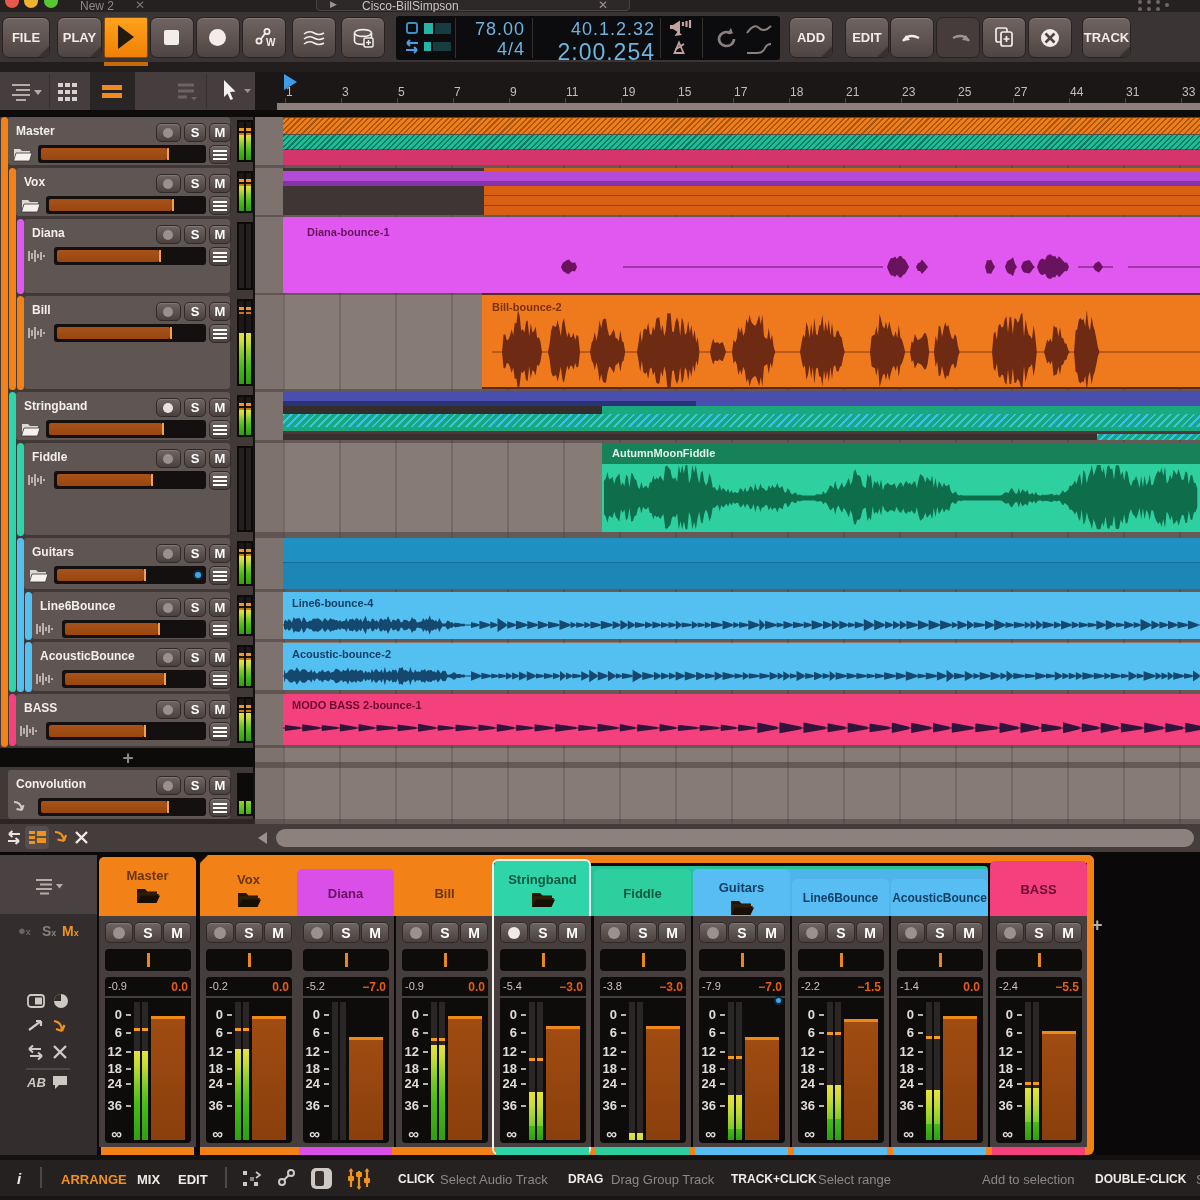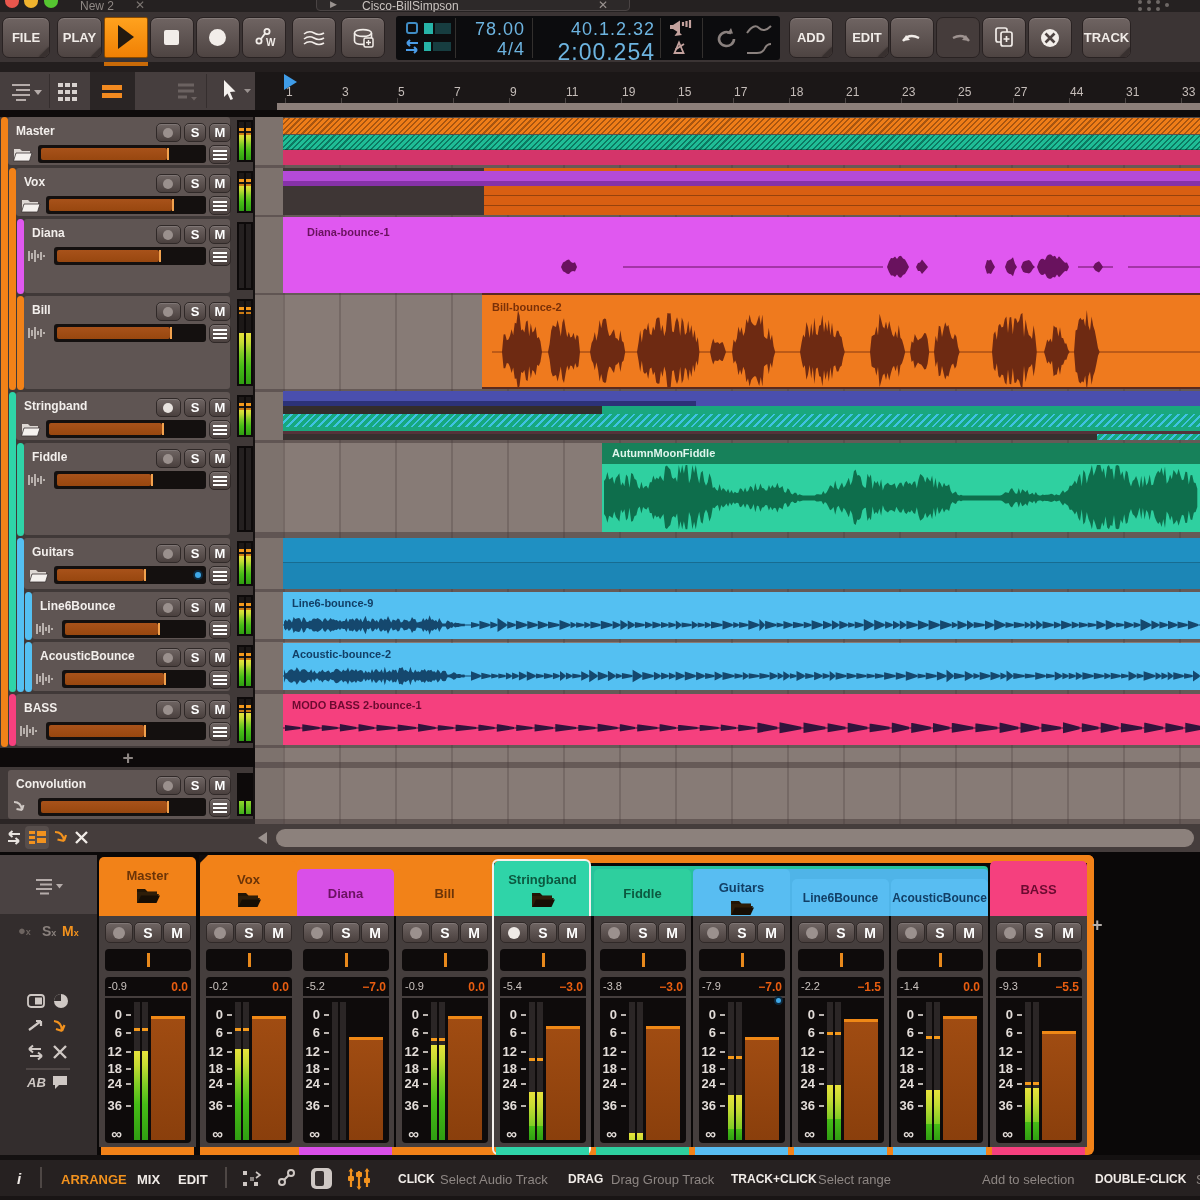--- a/index.html
+++ b/index.html
@@ -259,21 +259,21 @@
 <div class="a" style="left:602px;top:443px;width:598px;height:89px;background:#2fd0a0"></div>
 <div class="a" style="left:602px;top:443px;width:598px;height:21px;background:#17815a"></div>
 <div class="a clbl" style="left:612px;top:447px;color:#dff5ec">AutumnMoonFiddle</div>
 <svg class="a" style="left:602px;top:443px" width="598" height="89" viewBox="0 0 598 89">
       <path d="M2.0,38.0 3.7,35.7 5.4,28.9 7.1,36.4 8.8,35.4 10.5,33.7 12.2,40.9 13.9,35.0 15.6,32.9 17.3,30.2 19.0,42.8 20.7,39.3 22.4,43.2 24.1,31.4 25.8,33.8 27.5,44.7 29.2,30.1 30.9,30.9 32.6,36.0 34.3,36.9 36.0,43.9 37.7,46.1 39.4,38.8 41.1,45.5 42.8,43.6 44.5,42.8 46.2,45.8 47.9,39.2 49.6,39.2 51.3,32.5 53.0,37.0 54.7,34.5 56.4,36.2 58.1,32.6 59.8,35.6 61.5,38.3 63.2,23.5 64.9,22.5 66.6,24.7 68.3,26.6 70.0,34.6 71.7,36.0 73.4,34.2 75.1,39.0 76.8,22.0 78.5,30.5 80.2,22.0 81.9,30.5 83.6,22.0 85.3,22.0 87.0,40.2 88.7,35.3 90.4,22.0 92.1,29.9 93.8,22.0 95.5,32.9 97.2,40.6 98.9,29.7 100.6,27.8 102.3,38.6 104.0,42.7 105.7,39.3 107.4,30.2 109.1,34.9 110.8,45.1 112.5,44.1 114.2,46.7 115.9,47.8 117.6,40.9 119.3,47.7 121.0,45.0 122.7,46.6 124.4,49.1 126.1,45.7 127.8,50.2 129.5,47.1 131.2,50.6 132.9,48.8 134.6,50.1 136.3,49.7 138.0,45.2 139.7,45.9 141.4,48.9 143.1,44.5 144.8,49.0 146.5,47.2 148.2,43.0 149.9,44.3 151.6,48.6 153.3,39.9 155.0,47.0 156.7,46.3 158.4,40.6 160.1,45.0 161.8,45.2 163.5,47.6 165.2,47.4 166.9,41.9 168.6,45.8 170.3,42.1 172.0,44.8 173.7,44.3 175.4,39.7 177.1,44.9 178.8,44.6 180.5,42.9 182.2,49.0 183.9,49.7 185.6,45.3 187.3,46.8 189.0,50.6 190.7,51.4 192.4,49.7 194.1,49.8 195.8,52.5 197.5,51.2 199.2,52.0 200.9,52.5 202.6,52.5 204.3,52.5 206.0,52.5 207.7,52.5 209.4,52.5 211.1,52.5 212.8,52.5 214.5,51.2 216.2,51.2 217.9,51.6 219.6,51.5 221.3,48.0 223.0,50.9 224.7,49.2 226.4,45.9 228.1,42.2 229.8,43.2 231.5,45.6 233.2,37.4 234.9,44.9 236.6,46.8 238.3,42.7 240.0,39.4 241.7,44.7 243.4,42.4 245.1,38.8 246.8,34.8 248.5,42.2 250.2,37.9 251.9,28.2 253.6,26.5 255.3,32.4 257.0,31.9 258.7,34.1 260.4,42.1 262.1,44.2 263.8,44.7 265.5,30.7 267.2,34.7 268.9,31.5 270.6,46.0 272.3,37.8 274.0,40.6 275.7,38.0 277.4,43.8 279.1,36.3 280.8,47.4 282.5,42.6 284.2,41.0 285.9,39.8 287.6,41.7 289.3,42.3 291.0,41.5 292.7,40.3 294.4,45.7 296.1,42.3 297.8,39.8 299.5,39.7 301.2,44.1 302.9,39.6 304.6,38.1 306.3,41.0 308.0,39.8 309.7,42.3 311.4,39.1 313.1,38.2 314.8,45.3 316.5,36.8 318.2,31.0 319.9,32.2 321.6,34.3 323.3,39.4 325.0,33.8 326.7,36.3 328.4,38.6 330.1,32.6 331.8,44.5 333.5,34.8 335.2,45.9 336.9,38.3 338.6,40.6 340.3,44.6 342.0,39.7 343.7,43.0 345.4,42.8 347.1,41.2 348.8,48.1 350.5,50.7 352.2,49.5 353.9,48.5 355.6,51.7 357.3,52.5 359.0,51.7 360.7,52.5 362.4,52.5 364.1,52.5 365.8,52.5 367.5,52.5 369.2,52.5 370.9,52.5 372.6,52.5 374.3,52.5 376.0,52.5 377.7,52.5 379.4,52.5 381.1,52.5 382.8,52.5 384.5,52.5 386.2,52.5 387.9,52.5 389.6,52.5 391.3,52.5 393.0,52.5 394.7,52.5 396.4,52.5 398.1,52.4 399.8,52.1 401.5,50.8 403.2,49.3 404.9,49.4 406.6,49.9 408.3,46.4 410.0,45.0 411.7,48.1 413.4,50.5 415.1,50.7 416.8,45.0 418.5,50.7 420.2,46.3 421.9,47.4 423.6,49.3 425.3,46.7 427.0,51.5 428.7,51.1 430.4,49.8 432.1,52.1 433.8,49.0 435.5,51.8 437.2,52.4 438.9,52.5 440.6,51.4 442.3,52.1 444.0,51.8 445.7,51.8 447.4,51.4 449.1,50.8 450.8,51.3 452.5,52.5 454.2,51.2 455.9,51.9 457.6,52.2 459.3,49.4 461.0,47.2 462.7,49.7 464.4,48.3 466.1,46.9 467.8,42.5 469.5,43.0 471.2,40.7 472.9,37.6 474.6,41.1 476.3,34.1 478.0,30.7 479.7,43.2 481.4,27.1 483.1,29.7 484.8,40.4 486.5,33.1 488.2,28.6 489.9,22.0 491.6,32.8 493.3,27.9 495.0,22.0 496.7,22.0 498.4,22.0 500.1,29.4 501.8,25.0 503.5,35.8 505.2,23.8 506.9,22.0 508.6,26.5 510.3,25.4 512.0,37.1 513.7,22.8 515.4,22.0 517.1,22.9 518.8,32.5 520.5,28.3 522.2,37.8 523.9,27.6 525.6,29.3 527.3,38.7 529.0,43.5 530.7,37.9 532.4,36.4 534.1,33.1 535.8,37.7 537.5,45.0 539.2,32.7 540.9,44.4 542.6,32.5 544.3,42.4 546.0,39.5 547.7,31.5 549.4,42.2 551.1,41.8 552.8,34.8 554.5,30.5 556.2,27.7 557.9,30.0 559.6,24.5 561.3,33.0 563.0,23.4 564.7,40.8 566.4,37.9 568.1,31.4 569.8,36.3 571.5,27.1 573.2,29.2 574.9,31.9 576.6,25.7 578.3,31.9 580.0,37.3 581.7,36.6 583.4,28.8 585.1,29.0 586.8,41.6 588.5,32.3 590.2,32.0 591.9,39.6 593.6,40.1 595.3,45.7 595.3,63.9 593.6,69.1 591.9,69.6 590.2,76.9 588.5,76.5 586.8,67.7 585.1,79.7 583.4,79.9 581.7,72.5 580.0,71.8 578.3,76.9 576.6,82.8 574.9,77.0 573.2,79.5 571.5,81.5 569.8,72.8 568.1,77.5 566.4,71.3 564.7,68.5 563.0,85.0 561.3,75.9 559.6,84.0 557.9,78.7 556.2,80.9 554.5,78.3 552.8,74.2 551.1,67.6 549.4,67.2 547.7,77.3 546.0,69.7 544.3,67.0 542.6,76.4 540.9,65.1 539.2,76.2 537.5,64.5 535.8,71.4 534.1,75.8 532.4,72.7 530.7,71.3 529.0,65.9 527.3,70.5 525.6,79.4 523.9,81.0 522.2,71.3 520.5,80.4 518.8,76.4 517.1,85.5 515.4,86.3 513.7,85.6 512.0,72.0 510.3,83.1 508.6,82.0 506.9,86.3 505.2,84.6 503.5,73.2 501.8,83.5 500.1,79.3 498.4,86.3 496.7,86.3 495.0,86.3 493.3,80.8 491.6,76.1 489.9,86.3 488.2,80.1 486.5,75.9 484.8,68.9 483.1,79.0 481.4,81.5 479.7,66.2 478.0,78.1 476.3,74.9 474.6,68.2 472.9,71.5 471.2,68.5 469.5,66.4 467.8,66.9 466.1,62.7 464.4,61.4 462.7,60.0 461.0,62.4 459.3,60.3 457.6,57.6 455.9,58.0 454.2,58.6 452.5,57.4 450.8,58.5 449.1,59.0 447.4,58.4 445.7,58.0 444.0,58.1 442.3,57.7 440.6,58.4 438.9,57.4 437.2,57.5 435.5,58.1 433.8,60.7 432.1,57.7 430.4,60.0 428.7,58.7 427.0,58.3 425.3,62.9 423.6,60.4 421.9,62.2 420.2,63.3 418.5,59.1 416.8,64.5 415.1,59.1 413.4,59.3 411.7,61.5 410.0,64.5 408.3,63.2 406.6,59.9 404.9,60.4 403.2,60.4 401.5,59.0 399.8,57.7 398.1,57.4 396.4,57.4 394.7,57.4 393.0,57.4 391.3,57.4 389.6,57.4 387.9,57.4 386.2,57.4 384.5,57.4 382.8,57.4 381.1,57.4 379.4,57.4 377.7,57.4 376.0,57.4 374.3,57.4 372.6,57.4 370.9,57.4 369.2,57.4 367.5,57.4 365.8,57.4 364.1,57.4 362.4,57.4 360.7,57.4 359.0,58.2 357.3,57.4 355.6,58.1 353.9,61.1 352.2,60.2 350.5,59.1 348.8,61.6 347.1,68.1 345.4,66.5 343.7,66.4 342.0,69.5 340.3,64.9 338.6,68.6 336.9,70.9 335.2,63.7 333.5,74.2 331.8,64.9 330.1,76.3 328.4,70.6 326.7,72.8 325.0,75.1 323.3,69.8 321.6,74.7 319.9,76.6 318.2,77.8 316.5,72.3 314.8,64.2 313.1,70.9 311.4,70.1 309.7,67.1 308.0,69.5 306.3,68.3 304.6,71.0 302.9,69.7 301.2,65.4 299.5,69.5 297.8,69.4 296.1,67.1 294.4,63.8 292.7,68.9 291.0,67.8 289.3,67.1 287.6,67.6 285.9,69.5 284.2,68.3 282.5,66.8 280.8,62.2 279.1,72.8 277.4,65.6 275.7,71.1 274.0,68.7 272.3,71.3 270.6,63.5 268.9,77.3 267.2,74.3 265.5,78.1 263.8,64.7 262.1,65.3 260.4,67.2 258.7,74.9 257.0,76.9 255.3,76.5 253.6,82.1 251.9,80.4 250.2,71.3 248.5,67.2 246.8,74.2 245.1,70.4 243.4,67.0 241.7,64.8 240.0,69.8 238.3,66.7 236.6,62.8 234.9,64.6 233.2,71.7 231.5,63.9 229.8,66.2 228.1,67.2 226.4,63.7 224.7,60.5 223.0,58.9 221.3,61.6 219.6,58.3 217.9,58.2 216.2,58.6 214.5,58.6 212.8,57.4 211.1,57.4 209.4,57.4 207.7,57.4 206.0,57.4 204.3,57.4 202.6,57.4 200.9,57.4 199.2,57.9 197.5,58.6 195.8,57.4 194.1,59.9 192.4,60.0 190.7,58.4 189.0,59.2 187.3,62.8 185.6,64.2 183.9,60.1 182.2,60.7 180.5,66.5 178.8,64.9 177.1,64.6 175.4,69.5 173.7,65.2 172.0,64.7 170.3,67.3 168.6,63.8 166.9,67.4 165.2,62.3 163.5,62.1 161.8,64.3 160.1,64.5 158.4,68.7 156.7,63.3 155.0,62.6 153.3,69.3 151.6,61.0 149.9,65.2 148.2,66.4 146.5,62.4 144.8,60.7 143.1,65.0 141.4,60.8 139.7,63.6 138.0,64.3 136.3,60.0 134.6,59.7 132.9,60.9 131.2,59.2 129.5,62.5 127.8,59.6 126.1,63.8 124.4,60.6 122.7,62.9 121.0,64.5 119.3,61.9 117.6,68.4 115.9,61.9 114.2,62.9 112.5,65.3 110.8,64.4 109.1,74.1 107.4,78.5 105.7,69.9 104.0,66.6 102.3,70.5 100.6,80.8 98.9,79.1 97.2,68.7 95.5,76.0 93.8,86.3 92.1,78.8 90.4,86.3 88.7,73.7 87.0,69.0 85.3,86.3 83.6,86.3 81.9,78.3 80.2,86.3 78.5,78.3 76.8,86.3 75.1,70.2 73.4,74.8 71.7,73.0 70.0,74.4 68.3,81.9 66.6,83.8 64.9,85.9 63.2,84.9 61.5,70.9 59.8,73.4 58.1,76.2 56.4,72.9 54.7,74.5 53.0,72.1 51.3,76.4 49.6,70.0 47.9,70.0 46.2,63.8 44.5,66.6 42.8,65.8 41.1,64.0 39.4,70.4 37.7,63.5 36.0,65.5 34.3,72.2 32.6,73.0 30.9,77.9 29.2,78.7 27.5,64.8 25.8,75.2 24.1,77.4 22.4,66.2 20.7,69.9 19.0,66.6 17.3,78.6 15.6,76.0 13.9,74.0 12.2,68.4 10.5,75.2 8.8,73.7 7.1,72.7 5.4,79.8 3.7,73.4 2.0,71.1Z" fill="#0e6e4c"></path>
     </svg>
 <div class="a" style="left:283px;top:538px;width:917px;height:51px;background:#1f90c2"></div>
 <div class="a" style="left:283px;top:562px;width:917px;height:1px;background:rgba(0,0,0,0.25)"></div>
 <div class="a" style="left:283px;top:563px;width:917px;height:26px;background:rgba(0,30,50,0.08)"></div>
 <div class="a" style="left:283px;top:592px;width:917px;height:47px;background:#54c0f2"></div>
-<div class="a clbl" style="left:292px;top:597px;color:#123f66">Line6-bounce-9</div>
+<div class="a clbl" style="left:292px;top:597px;color:#123f66">Line6-bounce-4</div>
 <svg class="a" style="left:283px;top:592px" width="917" height="47" viewBox="0 0 917 47">
       <path d="M0 33 H917" stroke="#15486e" stroke-width="1"></path>
       <path d="M1.0,29.8 2.6,27.6 4.2,29.5 5.8,26.9 7.4,28.2 9.0,30.5 10.6,24.9 12.2,26.9 13.8,26.5 15.4,26.0 17.0,26.6 18.6,30.3 20.2,25.3 21.8,26.2 23.4,29.8 25.0,29.9 26.6,28.5 28.2,29.0 29.8,26.7 31.4,26.6 33.0,27.0 34.6,26.1 36.2,27.1 37.8,27.9 39.4,29.9 41.0,26.8 42.6,26.3 44.2,28.7 45.8,28.5 47.4,26.0 49.0,27.4 50.6,27.3 52.2,28.3 53.8,28.0 55.4,29.5 57.0,28.0 58.6,29.7 60.2,28.9 61.8,28.9 63.4,26.1 65.0,30.2 66.6,27.0 68.2,27.4 69.8,26.5 71.4,28.7 73.0,26.2 74.6,26.5 76.2,28.8 77.8,26.6 79.4,30.2 81.0,27.0 82.6,23.7 84.2,29.3 85.8,28.6 87.4,30.2 89.0,26.5 90.6,27.1 92.2,29.4 93.8,28.1 95.4,30.4 97.0,26.7 98.6,26.5 100.2,28.6 101.8,26.7 103.4,28.1 105.0,24.0 106.6,27.4 108.2,30.4 109.8,27.6 111.4,27.9 113.0,28.7 114.6,26.4 116.2,27.1 117.8,30.4 119.4,29.9 121.0,27.6 122.6,28.1 124.2,28.3 125.8,29.8 127.4,28.8 129.0,25.0 130.6,27.3 132.2,27.0 133.8,30.5 135.4,30.2 137.0,29.7 138.6,29.4 140.2,26.1 141.8,28.8 143.4,26.4 145.0,28.2 146.6,23.2 148.2,27.8 149.8,27.2 151.4,29.1 153.0,28.1 154.6,30.2 156.2,26.1 157.8,29.1 159.4,31.4 161.0,31.6 162.6,31.6 164.2,28.4 165.8,28.9 167.4,30.4 169.0,30.0 170.6,31.8 172.2,30.4 173.8,31.1 175.4,31.1 177.0,31.5 178.6,31.7 180.2,31.8 181.8,31.8 181.8,34.2 180.2,34.2 178.6,34.3 177.0,34.5 175.4,34.9 173.8,34.9 172.2,35.6 170.6,34.2 169.0,36.0 167.4,35.6 165.8,37.1 164.2,37.6 162.6,34.4 161.0,34.4 159.4,34.6 157.8,36.9 156.2,39.9 154.6,35.8 153.0,37.9 151.4,36.9 149.8,38.8 148.2,38.2 146.6,42.8 145.0,37.8 143.4,39.6 141.8,37.2 140.2,39.9 138.6,36.6 137.0,36.3 135.4,35.8 133.8,35.5 132.2,39.0 130.6,38.7 129.0,41.0 127.4,37.2 125.8,36.2 124.2,37.7 122.6,37.9 121.0,38.4 119.4,36.1 117.8,35.6 116.2,38.9 114.6,39.6 113.0,37.3 111.4,38.1 109.8,38.4 108.2,35.6 106.6,38.6 105.0,42.0 103.4,37.9 101.8,39.3 100.2,37.4 98.6,39.5 97.0,39.3 95.4,35.6 93.8,37.9 92.2,36.6 90.6,38.9 89.0,39.5 87.4,35.8 85.8,37.4 84.2,36.7 82.6,42.3 81.0,39.0 79.4,35.8 77.8,39.4 76.2,37.2 74.6,39.5 73.0,39.8 71.4,37.3 69.8,39.5 68.2,38.6 66.6,39.0 65.0,35.8 63.4,39.9 61.8,37.1 60.2,37.1 58.6,36.3 57.0,38.0 55.4,36.5 53.8,38.0 52.2,37.7 50.6,38.7 49.0,38.6 47.4,40.0 45.8,37.5 44.2,37.3 42.6,39.7 41.0,39.2 39.4,36.1 37.8,38.1 36.2,38.9 34.6,39.9 33.0,39.0 31.4,39.4 29.8,39.3 28.2,37.0 26.6,37.5 25.0,36.1 23.4,36.2 21.8,39.8 20.2,40.7 18.6,35.7 17.0,39.4 15.4,40.0 13.8,39.5 12.2,39.1 10.6,41.1 9.0,35.5 7.4,37.8 5.8,39.1 4.2,36.5 2.6,38.4 1.0,36.2ZM188.0,30.0 L195.8,32.0 L195.8,34.0 L188.0,36.0ZM196.4,28.7 L206.7,32.0 L206.7,34.0 L196.4,37.3ZM207.3,29.6 L213.9,32.0 L213.9,34.0 L207.3,36.4ZM214.5,25.9 L223.6,32.0 L223.6,34.0 L214.5,40.1ZM224.2,29.3 L232.3,32.0 L232.3,34.0 L224.2,36.7ZM232.9,28.6 L243.7,32.0 L243.7,34.0 L232.9,37.4ZM244.3,28.9 L254.2,32.0 L254.2,34.0 L244.3,37.1ZM254.8,28.8 L264.4,32.0 L264.4,34.0 L254.8,37.2ZM265.0,29.6 L275.9,32.0 L275.9,34.0 L265.0,36.4ZM276.5,28.1 L286.9,32.0 L286.9,34.0 L276.5,37.9ZM287.5,29.8 L292.5,32.0 L292.5,34.0 L287.5,36.2ZM293.1,30.2 L300.7,32.0 L300.7,34.0 L293.1,35.8ZM301.3,29.8 L306.8,32.0 L306.8,34.0 L301.3,36.2ZM307.4,29.4 L317.2,32.0 L317.2,34.0 L307.4,36.6ZM317.8,28.8 L329.0,32.0 L329.0,34.0 L317.8,37.2ZM329.6,28.9 L336.8,32.0 L336.8,34.0 L329.6,37.1ZM337.4,28.1 L344.1,32.0 L344.1,34.0 L337.4,37.9ZM344.7,28.4 L351.3,32.0 L351.3,34.0 L344.7,37.6ZM351.9,30.1 L361.4,32.0 L361.4,34.0 L351.9,35.9ZM362.0,29.6 L368.8,32.0 L368.8,34.0 L362.0,36.4ZM369.4,29.5 L377.4,32.0 L377.4,34.0 L369.4,36.5ZM378.0,30.1 L384.8,32.0 L384.8,34.0 L378.0,35.9ZM385.4,30.1 L392.2,32.0 L392.2,34.0 L385.4,35.9ZM392.8,28.5 L398.0,32.0 L398.0,34.0 L392.8,37.5ZM398.6,30.6 L408.2,32.0 L408.2,34.0 L398.6,35.4ZM408.8,29.0 L414.1,32.0 L414.1,34.0 L408.8,37.0ZM414.7,30.6 L421.2,32.0 L421.2,34.0 L414.7,35.4ZM421.8,29.8 L427.4,32.0 L427.4,34.0 L421.8,36.2ZM428.0,29.6 L438.9,32.0 L438.9,34.0 L428.0,36.4ZM439.5,28.5 L449.6,32.0 L449.6,34.0 L439.5,37.5ZM450.2,30.1 L455.5,32.0 L455.5,34.0 L450.2,35.9ZM456.1,30.0 L464.7,32.0 L464.7,34.0 L456.1,36.0ZM465.3,28.2 L475.8,32.0 L475.8,34.0 L465.3,37.8ZM476.4,26.9 L481.5,32.0 L481.5,34.0 L476.4,39.1ZM482.1,28.7 L493.0,32.0 L493.0,34.0 L482.1,37.3ZM493.6,30.4 L499.8,32.0 L499.8,34.0 L493.6,35.6ZM500.4,29.0 L509.3,32.0 L509.3,34.0 L500.4,37.0ZM509.9,29.7 L520.1,32.0 L520.1,34.0 L509.9,36.3ZM520.7,29.8 L528.0,32.0 L528.0,34.0 L520.7,36.2ZM528.6,28.2 L539.4,32.0 L539.4,34.0 L528.6,37.8ZM540.0,28.8 L548.3,32.0 L548.3,34.0 L540.0,37.2ZM548.9,28.2 L555.7,32.0 L555.7,34.0 L548.9,37.8ZM556.3,28.8 L564.5,32.0 L564.5,34.0 L556.3,37.2ZM565.1,30.3 L571.1,32.0 L571.1,34.0 L565.1,35.7ZM571.7,29.5 L580.2,32.0 L580.2,34.0 L571.7,36.5ZM580.8,27.0 L590.6,32.0 L590.6,34.0 L580.8,39.0ZM591.2,27.8 L601.5,32.0 L601.5,34.0 L591.2,38.2ZM602.1,29.2 L609.4,32.0 L609.4,34.0 L602.1,36.8ZM610.0,28.8 L616.2,32.0 L616.2,34.0 L610.0,37.2ZM616.8,28.4 L622.8,32.0 L622.8,34.0 L616.8,37.6ZM623.4,28.8 L634.3,32.0 L634.3,34.0 L623.4,37.2ZM634.9,28.3 L645.0,32.0 L645.0,34.0 L634.9,37.7ZM645.6,28.1 L656.5,32.0 L656.5,34.0 L645.6,37.9ZM657.1,28.2 L668.2,32.0 L668.2,34.0 L657.1,37.8ZM668.8,29.7 L673.9,32.0 L673.9,34.0 L668.8,36.3ZM674.5,28.6 L683.4,32.0 L683.4,34.0 L674.5,37.4ZM684.0,28.2 L690.1,32.0 L690.1,34.0 L684.0,37.8ZM690.7,30.1 L701.4,32.0 L701.4,34.0 L690.7,35.9ZM702.0,28.6 L710.6,32.0 L710.6,34.0 L702.0,37.4ZM711.2,27.5 L721.9,32.0 L721.9,34.0 L711.2,38.5ZM722.5,30.1 L730.2,32.0 L730.2,34.0 L722.5,35.9ZM730.8,29.7 L741.1,32.0 L741.1,34.0 L730.8,36.3ZM741.7,29.5 L746.8,32.0 L746.8,34.0 L741.7,36.5ZM747.4,28.9 L752.6,32.0 L752.6,34.0 L747.4,37.1ZM753.2,28.2 L758.9,32.0 L758.9,34.0 L753.2,37.8ZM759.5,29.3 L770.3,32.0 L770.3,34.0 L759.5,36.7ZM770.9,29.5 L777.5,32.0 L777.5,34.0 L770.9,36.5ZM778.1,28.6 L788.1,32.0 L788.1,34.0 L778.1,37.4ZM788.7,29.5 L795.3,32.0 L795.3,34.0 L788.7,36.5ZM795.9,29.9 L804.1,32.0 L804.1,34.0 L795.9,36.1ZM804.7,30.5 L812.7,32.0 L812.7,34.0 L804.7,35.5ZM813.3,28.5 L822.1,32.0 L822.1,34.0 L813.3,37.5ZM822.7,28.0 L832.5,32.0 L832.5,34.0 L822.7,38.0ZM833.1,30.6 L840.6,32.0 L840.6,34.0 L833.1,35.4ZM841.2,29.1 L850.0,32.0 L850.0,34.0 L841.2,36.9ZM850.6,30.0 L856.9,32.0 L856.9,34.0 L850.6,36.0ZM857.5,27.1 L867.8,32.0 L867.8,34.0 L857.5,38.9ZM868.4,28.5 L875.8,32.0 L875.8,34.0 L868.4,37.5ZM876.4,29.6 L884.4,32.0 L884.4,34.0 L876.4,36.4ZM885.0,28.8 L893.9,32.0 L893.9,34.0 L885.0,37.2ZM894.5,29.6 L904.3,32.0 L904.3,34.0 L894.5,36.4ZM904.9,28.5 L915.0,32.0 L915.0,34.0 L904.9,37.5Z" fill="#15486e"></path>
     </svg>
 <div class="a" style="left:283px;top:643px;width:917px;height:47px;background:#54c0f2"></div>
 <div class="a clbl" style="left:292px;top:648px;color:#123f66">Acoustic-bounce-2</div>
 <svg class="a" style="left:283px;top:643px" width="917" height="47" viewBox="0 0 917 47">
       <path d="M0 33 H917" stroke="#15486e" stroke-width="1"></path>
       <path d="M1.0,26.2 2.6,30.4 4.2,29.7 5.8,27.6 7.4,26.5 9.0,26.2 10.6,27.8 12.2,27.4 13.8,24.3 15.4,26.5 17.0,29.1 18.6,26.7 20.2,26.3 21.8,26.2 23.4,27.4 25.0,29.3 26.6,29.1 28.2,26.2 29.8,29.9 31.4,27.5 33.0,30.3 34.6,30.4 36.2,28.2 37.8,28.7 39.4,26.4 41.0,28.8 42.6,29.2 44.2,28.1 45.8,27.5 47.4,30.1 49.0,28.9 50.6,28.7 52.2,26.2 53.8,25.7 55.4,26.5 57.0,28.0 58.6,29.0 60.2,26.6 61.8,28.1 63.4,27.6 65.0,24.4 66.6,28.7 68.2,26.4 69.8,26.7 71.4,28.1 73.0,26.0 74.6,28.4 76.2,27.6 77.8,27.0 79.4,27.8 81.0,30.4 82.6,27.6 84.2,29.7 85.8,28.5 87.4,30.3 89.0,25.9 90.6,29.5 92.2,26.6 93.8,26.3 95.4,28.4 97.0,29.0 98.6,26.3 100.2,30.3 101.8,23.7 103.4,29.6 105.0,28.8 106.6,27.3 108.2,29.4 109.8,26.3 111.4,27.5 113.0,26.5 114.6,30.2 116.2,24.8 117.8,25.3 119.4,24.1 121.0,27.7 122.6,26.7 124.2,28.1 125.8,29.0 127.4,23.8 129.0,28.8 130.6,29.7 132.2,26.5 133.8,28.9 135.4,28.2 137.0,29.3 138.6,26.7 140.2,27.4 141.8,26.1 143.4,28.7 145.0,27.1 146.6,27.5 148.2,26.8 149.8,28.8 151.4,28.2 153.0,29.8 154.6,26.6 156.2,28.1 157.8,30.4 159.4,28.1 161.0,27.8 162.6,28.0 164.2,31.6 165.8,31.7 167.4,31.3 169.0,30.4 170.6,29.3 172.2,29.8 173.8,31.2 175.4,31.0 177.0,31.1 178.6,31.7 180.2,31.6 181.8,31.8 181.8,34.2 180.2,34.4 178.6,34.3 177.0,34.9 175.4,35.0 173.8,34.8 172.2,36.2 170.6,36.7 169.0,35.6 167.4,34.7 165.8,34.3 164.2,34.4 162.6,38.0 161.0,38.2 159.4,37.9 157.8,35.6 156.2,37.9 154.6,39.4 153.0,36.2 151.4,37.8 149.8,37.2 148.2,39.2 146.6,38.5 145.0,38.9 143.4,37.3 141.8,39.9 140.2,38.6 138.6,39.3 137.0,36.7 135.4,37.8 133.8,37.1 132.2,39.5 130.6,36.3 129.0,37.2 127.4,42.2 125.8,37.0 124.2,37.9 122.6,39.3 121.0,38.3 119.4,41.9 117.8,40.7 116.2,41.2 114.6,35.8 113.0,39.5 111.4,38.5 109.8,39.7 108.2,36.6 106.6,38.7 105.0,37.2 103.4,36.4 101.8,42.3 100.2,35.7 98.6,39.7 97.0,37.0 95.4,37.6 93.8,39.7 92.2,39.4 90.6,36.5 89.0,40.1 87.4,35.7 85.8,37.5 84.2,36.3 82.6,38.4 81.0,35.6 79.4,38.2 77.8,39.0 76.2,38.4 74.6,37.6 73.0,40.0 71.4,37.9 69.8,39.3 68.2,39.6 66.6,37.3 65.0,41.6 63.4,38.4 61.8,37.9 60.2,39.4 58.6,37.0 57.0,38.0 55.4,39.5 53.8,40.3 52.2,39.8 50.6,37.3 49.0,37.1 47.4,35.9 45.8,38.5 44.2,37.9 42.6,36.8 41.0,37.2 39.4,39.6 37.8,37.3 36.2,37.8 34.6,35.6 33.0,35.7 31.4,38.5 29.8,36.1 28.2,39.8 26.6,36.9 25.0,36.7 23.4,38.6 21.8,39.8 20.2,39.7 18.6,39.3 17.0,36.9 15.4,39.5 13.8,41.7 12.2,38.6 10.6,38.2 9.0,39.8 7.4,39.5 5.8,38.4 4.2,36.3 2.6,35.6 1.0,39.8ZM188.0,28.3 L197.7,32.0 L197.7,34.0 L188.0,37.7ZM198.3,29.8 L207.6,32.0 L207.6,34.0 L198.3,36.2ZM208.2,30.5 L214.7,32.0 L214.7,34.0 L208.2,35.5ZM215.3,30.5 L222.3,32.0 L222.3,34.0 L215.3,35.5ZM222.9,29.4 L228.5,32.0 L228.5,34.0 L222.9,36.6ZM229.1,29.4 L235.3,32.0 L235.3,34.0 L229.1,36.6ZM235.9,28.5 L243.2,32.0 L243.2,34.0 L235.9,37.5ZM243.8,28.3 L252.3,32.0 L252.3,34.0 L243.8,37.7ZM252.9,30.5 L260.3,32.0 L260.3,34.0 L252.9,35.5ZM260.9,30.0 L269.3,32.0 L269.3,34.0 L260.9,36.0ZM269.9,29.8 L276.4,32.0 L276.4,34.0 L269.9,36.2ZM277.0,28.0 L282.3,32.0 L282.3,34.0 L277.0,38.0ZM282.9,29.4 L288.7,32.0 L288.7,34.0 L282.9,36.6ZM289.3,30.4 L297.6,32.0 L297.6,34.0 L289.3,35.6ZM298.2,28.2 L305.6,32.0 L305.6,34.0 L298.2,37.8ZM306.2,26.8 L314.2,32.0 L314.2,34.0 L306.2,39.2ZM314.8,28.5 L324.3,32.0 L324.3,34.0 L314.8,37.5ZM324.9,27.7 L332.2,32.0 L332.2,34.0 L324.9,38.3ZM332.8,30.2 L338.3,32.0 L338.3,34.0 L332.8,35.8ZM338.9,30.0 L349.0,32.0 L349.0,34.0 L338.9,36.0ZM349.6,26.8 L358.7,32.0 L358.7,34.0 L349.6,39.2ZM359.3,29.1 L370.3,32.0 L370.3,34.0 L359.3,36.9ZM370.9,28.8 L377.5,32.0 L377.5,34.0 L370.9,37.2ZM378.1,29.6 L385.3,32.0 L385.3,34.0 L378.1,36.4ZM385.9,29.5 L392.0,32.0 L392.0,34.0 L385.9,36.5ZM392.6,28.5 L401.2,32.0 L401.2,34.0 L392.6,37.5ZM401.8,28.6 L412.5,32.0 L412.5,34.0 L401.8,37.4ZM413.1,28.8 L421.5,32.0 L421.5,34.0 L413.1,37.2ZM422.1,30.0 L431.0,32.0 L431.0,34.0 L422.1,36.0ZM431.6,28.5 L438.9,32.0 L438.9,34.0 L431.6,37.5ZM439.5,29.1 L450.9,32.0 L450.9,34.0 L439.5,36.9ZM451.5,30.3 L459.2,32.0 L459.2,34.0 L451.5,35.7ZM459.8,29.0 L465.1,32.0 L465.1,34.0 L459.8,37.0ZM465.7,30.3 L475.8,32.0 L475.8,34.0 L465.7,35.7ZM476.4,30.0 L486.0,32.0 L486.0,34.0 L476.4,36.0ZM486.6,28.9 L494.0,32.0 L494.0,34.0 L486.6,37.1ZM494.6,29.5 L499.7,32.0 L499.7,34.0 L494.6,36.5ZM500.3,28.2 L506.3,32.0 L506.3,34.0 L500.3,37.8ZM506.9,30.3 L512.9,32.0 L512.9,34.0 L506.9,35.7ZM513.5,27.9 L521.6,32.0 L521.6,34.0 L513.5,38.1ZM522.2,29.9 L530.5,32.0 L530.5,34.0 L522.2,36.1ZM531.1,28.8 L539.0,32.0 L539.0,34.0 L531.1,37.2ZM539.6,30.1 L546.1,32.0 L546.1,34.0 L539.6,35.9ZM546.7,28.1 L552.0,32.0 L552.0,34.0 L546.7,37.9ZM552.6,29.2 L563.0,32.0 L563.0,34.0 L552.6,36.8ZM563.6,29.7 L572.7,32.0 L572.7,34.0 L563.6,36.3ZM573.3,30.0 L583.0,32.0 L583.0,34.0 L573.3,36.0ZM583.6,30.5 L591.3,32.0 L591.3,34.0 L583.6,35.5ZM591.9,30.2 L600.5,32.0 L600.5,34.0 L591.9,35.8ZM601.1,29.3 L612.2,32.0 L612.2,34.0 L601.1,36.7ZM612.8,29.2 L622.2,32.0 L622.2,34.0 L612.8,36.8ZM622.8,28.2 L634.0,32.0 L634.0,34.0 L622.8,37.8ZM634.6,30.4 L642.1,32.0 L642.1,34.0 L634.6,35.6ZM642.7,29.6 L653.3,32.0 L653.3,34.0 L642.7,36.4ZM653.9,28.5 L662.9,32.0 L662.9,34.0 L653.9,37.5ZM663.5,26.7 L670.3,32.0 L670.3,34.0 L663.5,39.3ZM670.9,29.8 L681.2,32.0 L681.2,34.0 L670.9,36.2ZM681.8,28.0 L689.8,32.0 L689.8,34.0 L681.8,38.0ZM690.4,29.9 L696.1,32.0 L696.1,34.0 L690.4,36.1ZM696.7,29.0 L706.9,32.0 L706.9,34.0 L696.7,37.0ZM707.5,28.7 L716.8,32.0 L716.8,34.0 L707.5,37.3ZM717.4,29.4 L722.9,32.0 L722.9,34.0 L717.4,36.6ZM723.5,27.4 L729.7,32.0 L729.7,34.0 L723.5,38.6ZM730.3,29.9 L741.2,32.0 L741.2,34.0 L730.3,36.1ZM741.8,30.6 L751.6,32.0 L751.6,34.0 L741.8,35.4ZM752.2,29.2 L762.4,32.0 L762.4,34.0 L752.2,36.8ZM763.0,30.5 L771.1,32.0 L771.1,34.0 L763.0,35.5ZM771.7,28.4 L778.8,32.0 L778.8,34.0 L771.7,37.6ZM779.4,29.7 L785.1,32.0 L785.1,34.0 L779.4,36.3ZM785.7,29.7 L792.2,32.0 L792.2,34.0 L785.7,36.3ZM792.8,28.9 L798.8,32.0 L798.8,34.0 L792.8,37.1ZM799.4,29.3 L810.2,32.0 L810.2,34.0 L799.4,36.7ZM810.8,29.7 L820.7,32.0 L820.7,34.0 L810.8,36.3ZM821.3,29.8 L827.1,32.0 L827.1,34.0 L821.3,36.2ZM827.7,29.7 L837.5,32.0 L837.5,34.0 L827.7,36.3ZM838.1,30.4 L844.9,32.0 L844.9,34.0 L838.1,35.6ZM845.5,28.2 L853.1,32.0 L853.1,34.0 L845.5,37.8ZM853.7,30.2 L860.0,32.0 L860.0,34.0 L853.7,35.8ZM860.6,28.2 L871.9,32.0 L871.9,34.0 L860.6,37.8ZM872.5,29.3 L877.8,32.0 L877.8,34.0 L872.5,36.7ZM878.4,29.5 L884.1,32.0 L884.1,34.0 L878.4,36.5ZM884.7,28.7 L889.7,32.0 L889.7,34.0 L884.7,37.3ZM890.3,29.3 L900.5,32.0 L900.5,34.0 L890.3,36.7ZM901.1,30.2 L909.4,32.0 L909.4,34.0 L901.1,35.8ZM910.0,27.6 L916.6,32.0 L916.6,34.0 L910.0,38.4Z" fill="#15486e"></path>
     </svg>
@@ -916,21 +916,21 @@
 <div class="a" style="left:990px;top:861px;width:97px;height:55px;background:#f5407e;border-radius:5px 5px 0 0"></div>
 <div class="a" style="left:990px;top:882px;width:97px;text-align:center;color:#6b0a30;font-size:13px;font-weight:bold;letter-spacing:0">BASS</div>
 <div class="a" style="left:990px;top:916px;width:97px;height:231px;background:#453e3d"></div>
 <div class="a hb" style="left:996px;top:922px;width:28px;height:21px;line-height:20px;font-size:14px"></div>
 <div class="a hb" style="left:1025px;top:922px;width:28px;height:21px;line-height:20px;font-size:14px">S</div>
 <div class="a hb" style="left:1054px;top:922px;width:28px;height:21px;line-height:20px;font-size:14px">M</div>
 <div class="a" style="left:1004px;top:927px;width:12px;height:12px;border-radius:50%;background:#9b918e"></div>
 <div class="a" style="left:996px;top:949px;width:86px;height:22px;background:#0e0b0b;border-radius:4px"></div>
 <div class="a" style="left:1038px;top:953px;width:3px;height:14px;background:#e8891c"></div>
 <div class="a" style="left:996px;top:977px;width:86px;height:19px;background:#0e0b0b;border-radius:4px 4px 0 0"></div>
-<div class="a" style="left:999px;top:980px;color:#c9c2be;font-size:11px">-9.3</div>
+<div class="a" style="left:999px;top:980px;color:#c9c2be;font-size:11px">-2.4</div>
 <div class="a" style="left:999px;top:980px;width:80px;text-align:right;color:#e85d10;font-size:12px;font-weight:bold">−5.5</div>
 <div class="a" style="left:996px;top:998px;width:86px;height:145px;background:#0e0b0b;border-radius:0 0 4px 4px"></div>
 <div class="a mnum" style="left:993px;top:1007px">0</div>
 <div class="a" style="left:1017px;top:1014px;width:5px;height:2px;background:#b8b2ae"></div>
 <div class="a mnum" style="left:993px;top:1025px">6</div>
 <div class="a" style="left:1017px;top:1032px;width:5px;height:2px;background:#b8b2ae"></div>
 <div class="a mnum" style="left:993px;top:1044px">12</div>
 <div class="a" style="left:1017px;top:1051px;width:5px;height:2px;background:#b8b2ae"></div>
 <div class="a mnum" style="left:993px;top:1061px">18</div>
 <div class="a" style="left:1017px;top:1068px;width:5px;height:2px;background:#b8b2ae"></div>

